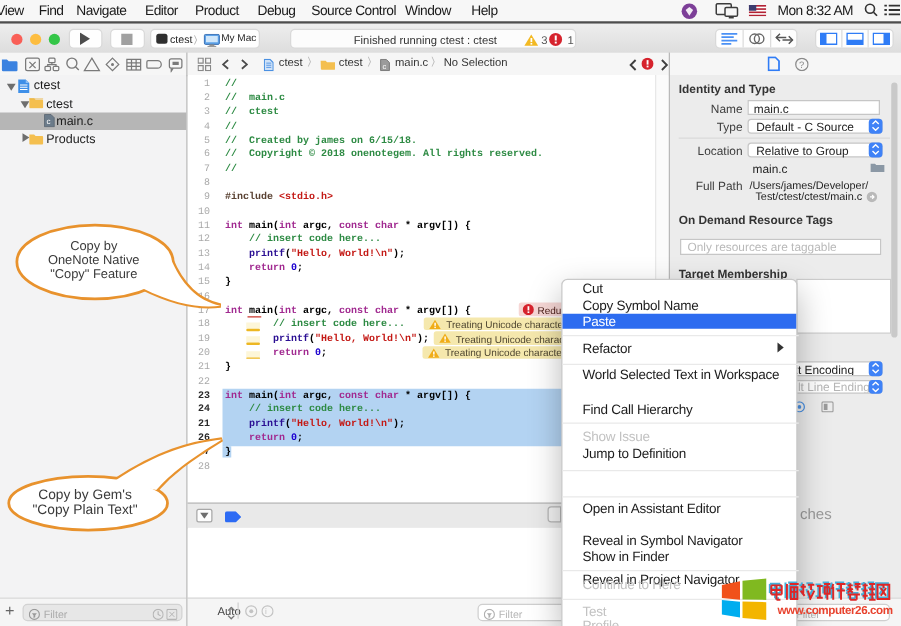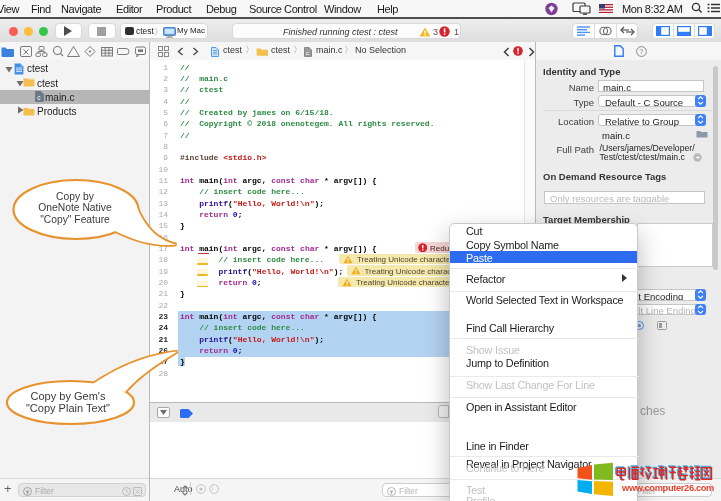--- a/index.html
+++ b/index.html
@@ -115,21 +115,21 @@
   <div class="abs" style="left:34px;top:2px;color:#b0b0b0;">〉</div>
   <svg class="abs" style="left:41px;top:3px;" width="15" height="11" viewBox="0 0 15 11">
     <rect x="1.5" y="0.5" width="12" height="8" rx="1" fill="#5da2e8" stroke="#3a70b5" stroke-width=".8"></rect>
     <rect x="2.8" y="1.8" width="9.4" height="5" fill="#cfe6fa"></rect>
     <rect x="5.5" y="8.5" width="4" height="1.2" fill="#888"></rect>
     <rect x="4" y="9.7" width="7" height="1" fill="#999"></rect>
   </svg>
   <div class="abs" style="left:56px;top:2.5px;font-size:8px;">My Mac</div>
 </div>
 <div class="tbtn" style="left:232px;width:229px;background:#fcfcfc;font-size:9px;color:#333;">
-  <div class="abs" style="left:50px;top:3px;font-style:italic;">Finished running ctest : ctest</div>
+  <div class="abs" style="left:50px;top:3px;">Finished running ctest : ctest</div>
   <svg class="abs" style="left:186px;top:3.5px;" width="12" height="10" viewBox="0 0 12 10">
     <path d="M6 0.5 L11.5 9.5 L0.5 9.5 Z" fill="#f3b922"></path>
     <rect x="5.4" y="3.4" width="1.4" height="3.2" fill="#fff"></rect>
       <rect x="5.4" y="7.3" width="1.4" height="1.4" fill="#fff"></rect>
   </svg>
   <div class="abs" style="left:200px;top:3px;color:#555;">3</div>
   <svg class="abs" style="left:206px;top:2.5px;" width="11" height="11" viewBox="0 0 11 11">
     <circle cx="5.5" cy="5.5" r="5.2" fill="#d6232d"></circle>
     <rect x="4.8" y="2.4" width="1.6" height="4" fill="#fff"></rect>
       <rect x="4.8" y="7.3" width="1.6" height="1.5" fill="#fff"></rect>
@@ -488,21 +488,21 @@
     <svg width="7" height="9" viewBox="0 0 7 9" style="position:absolute;left:2px;top:1.2px;">
       <path d="M1 3.2 L3.5 0.8 L6 3.2" fill="none" stroke="#fff" stroke-width="1.1"></path>
       <path d="M1 5.8 L3.5 8.2 L6 5.8" fill="none" stroke="#fff" stroke-width="1.1"></path>
     </svg>
   </div>
   <div class="abs" style="left:66px;top:70px;font-size:9.5px;color:#222;">main.c</div>
   <svg class="abs" style="left:160px;top:70px;" width="12" height="8" viewBox="0 0 12 8">
     <path d="M0.5 1 h3.5 l1 1 h6.5 v5.5 h-11 Z" fill="#8b98a5"></path>
   </svg>
   <div class="lbl" style="left:0px;top:83.5px;width:58px;">Full Path</div>
-  <div class="abs" style="left:63.5px;top:84px;font-size:8.7px;color:#222;line-height:9px;">/Users/james/Developer/<br>Test/ctest/ctest/main.c</div>
+  <div class="abs" style="left:63.5px;top:84px;font-size:8.7px;color:#222;line-height:9px;text-align:center;">/Users/james/Developer/<br>Test/ctest/ctest/main.c</div>
   <svg class="abs" style="left:157px;top:93px;" width="9" height="9" viewBox="0 0 9 9">
     <circle cx="4.5" cy="4.5" r="4.2" fill="#b9b9b9"></circle>
     <path d="M3 4.5 h3 M4.7 3 l1.5 1.5 L4.7 6" fill="none" stroke="#fff" stroke-width=".9"></path>
   </svg>
   <div class="hdr" style="left:7px;top:111px;">On Demand Resource Tags</div>
   <div class="fld" style="left:8px;top:130.5px;width:161px;height:13px;padding:1.5px 0 0 5px;color:#b9b9b9;">Only resources are taggable</div>
   <div class="hdr" style="left:7px;top:153.5px;">Target Membership</div>
   <div class="abs" style="left:101px;top:162.5px;width:75.5px;height:44px;background:#fff;border:1px solid #ccc;box-sizing:border-box;"></div>
 
   <div class="fld" style="left:62px;top:229px;width:107.5px;height:11.5px;padding:0.5px 0 0 0;border-radius:3px;overflow:hidden;"><span style="margin-left:-8px;white-space:nowrap;">Default Text Encoding</span></div>
@@ -553,25 +553,25 @@
   <div class="msep" style="top:44.9px;"></div>
   <div class="mitem" style="top:49.6px;">Refactor</div>
   <div class="abs" style="left:172px;top:50.5px;width:0;height:0;border-left:5px solid #333;border-top:4px solid transparent;border-bottom:4px solid transparent;"></div>
   <div class="msep" style="top:67.8px;"></div>
   <div class="mitem" style="top:70.8px;">World Selected Text in Workspace</div>
   <div class="mitem" style="top:98.9px;">Find Call Hierarchy</div>
   <div class="msep" style="top:114.5px;"></div>
   <div class="mitem mgray" style="top:120.2px;">Show Issue</div>
   <div class="mitem" style="top:133.7px;">Jump to Definition</div>
   <div class="msep" style="top:152px;"></div>
-  <div class="mitem mgray" style="top:155.7px;">Show Last Change For Line</div>
   <div class="msep" style="top:173.5px;"></div>
   <div class="mitem" style="top:177.3px;">Open in Assistant Editor</div>
   <div class="mitem" style="top:190.7px;margin-top:44px;">Reveal in Project Navigator</div>
-  <div class="mitem" style="top:216.9px;">Line in Finder</div>
+  <div class="mitem" style="top:203.5px;">Reveal in Symbol Navigator</div>
+  <div class="mitem" style="top:216.9px;">Show in Finder</div>
   <div class="msep" style="top:232.5px;"></div>
   <div class="mitem mgray" style="top:238.9px;">Continue to Here</div>
   <div class="msep" style="top:255px;"></div>
   <div class="mitem mgray" style="top:260.2px;">Test</div>
   <div class="mitem mgray" style="top:271.3px;">Profile</div>
 </div>
 
 <svg class="abs" style="left:0;top:0;" width="721" height="501" viewBox="0 0 721 501" pointer-events="none">
   <g>
     <path d="M 114 230.5 C 141 244, 161 246.5, 176.5 244.5 C 157 240.5, 144.5 226, 136.5 206.5 Z" fill="#fff" stroke="#e8922d" stroke-width="3.4"></path>

